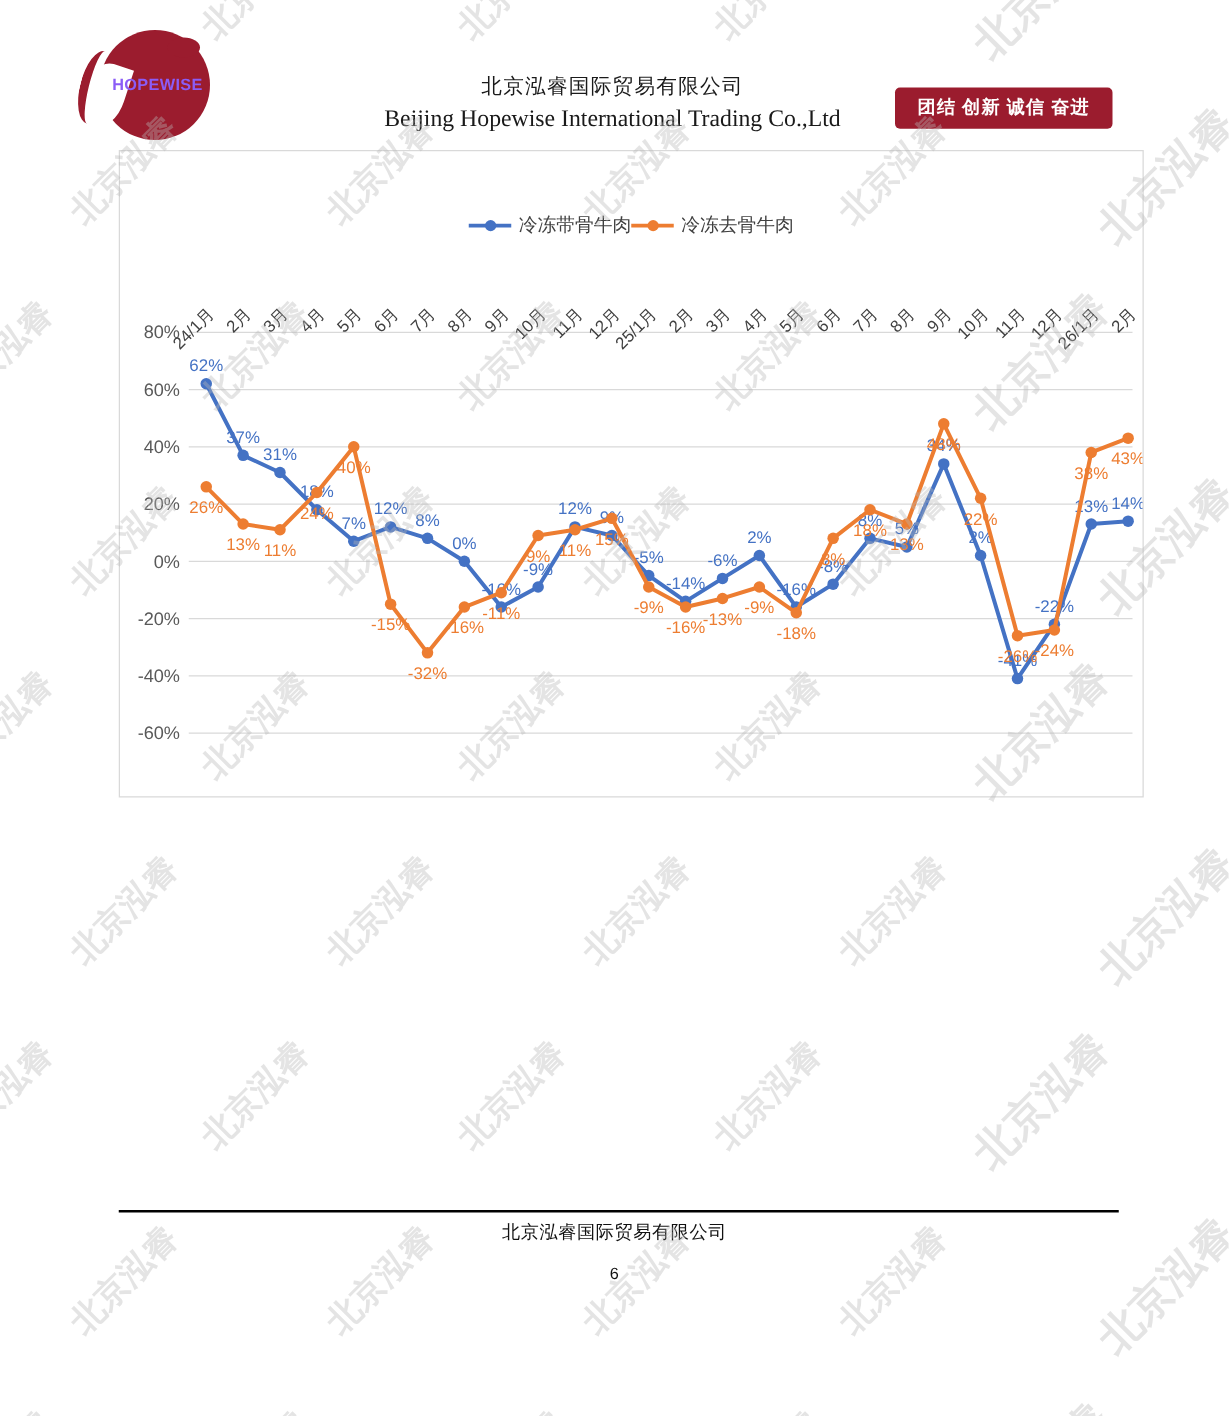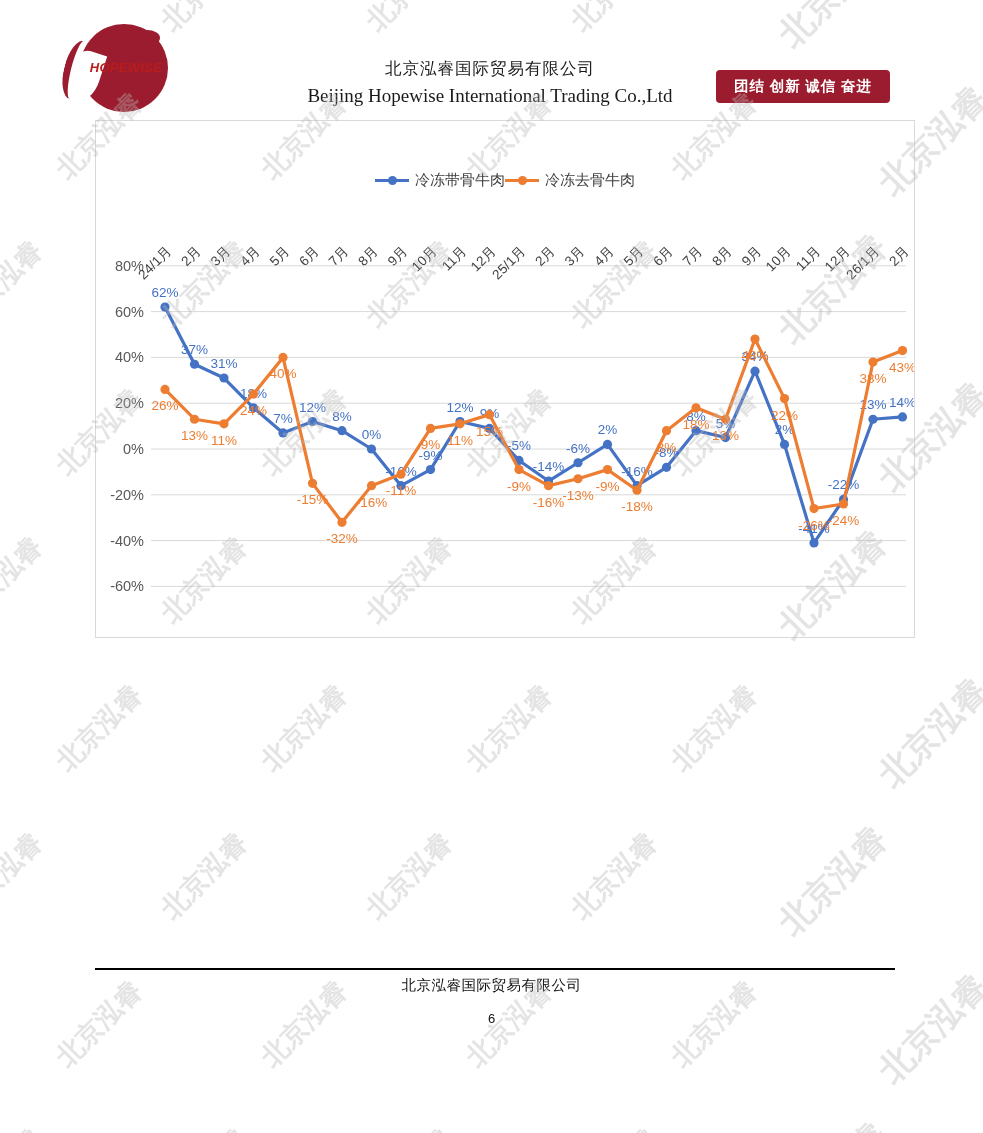--- a/index.html
+++ b/index.html
@@ -16,21 +16,21 @@
   #logo { position:absolute; left:62px; top:22px; width:112px; height:94px; }
   #logo .globe { position:absolute; left:18px; top:2px; width:88px; height:88px;
                  background:#9b1c2e; border-radius:50%; }
   #logo .globe:before { content:""; position:absolute; left:-14px; top:26px; width:34px; height:52px;
                  background:#fff; border-radius:50% 0 50% 50%; transform:rotate(18deg); }
   #logo .globe:after { content:""; position:absolute; right:8px; top:6px; width:26px; height:16px;
                  background:#9b1c2e; border-radius:50%; }
   #logo .swoosh { position:absolute; left:2px; top:18px; width:26px; height:60px;
                  border-left:7px solid #9b1c2e; border-radius:50%; transform:rotate(14deg); }
   #logo .logo-text { position:absolute; left:22px; top:38px; width:84px; text-align:center;
-                 color:#b91c1c; font-style:italic; font-weight:bold; font-size:13px;
+                 color:#8b5cf6; font-weight:bold; font-size:13px;
                  letter-spacing:.3px; font-family:"Liberation Sans", sans-serif; }
   #header-center { position:absolute; left:240px; top:58px; width:500px; text-align:center;
                  font-family:"Liberation Serif", serif; color:#1a1a1a; }
   #company-cn { font-size:16.5px; letter-spacing:1px; }
   #company-en { font-size:19px; margin-top:5px; }
   #motto-badge { position:absolute; left:716px; top:70px; width:174px; height:33px;
                  background:#9b1c2e; border-radius:4px; color:#fff; text-align:center;
                  line-height:33px; font-size:14.5px; font-weight:bold; letter-spacing:1px;
                  font-family:"Liberation Serif", serif; }
 

